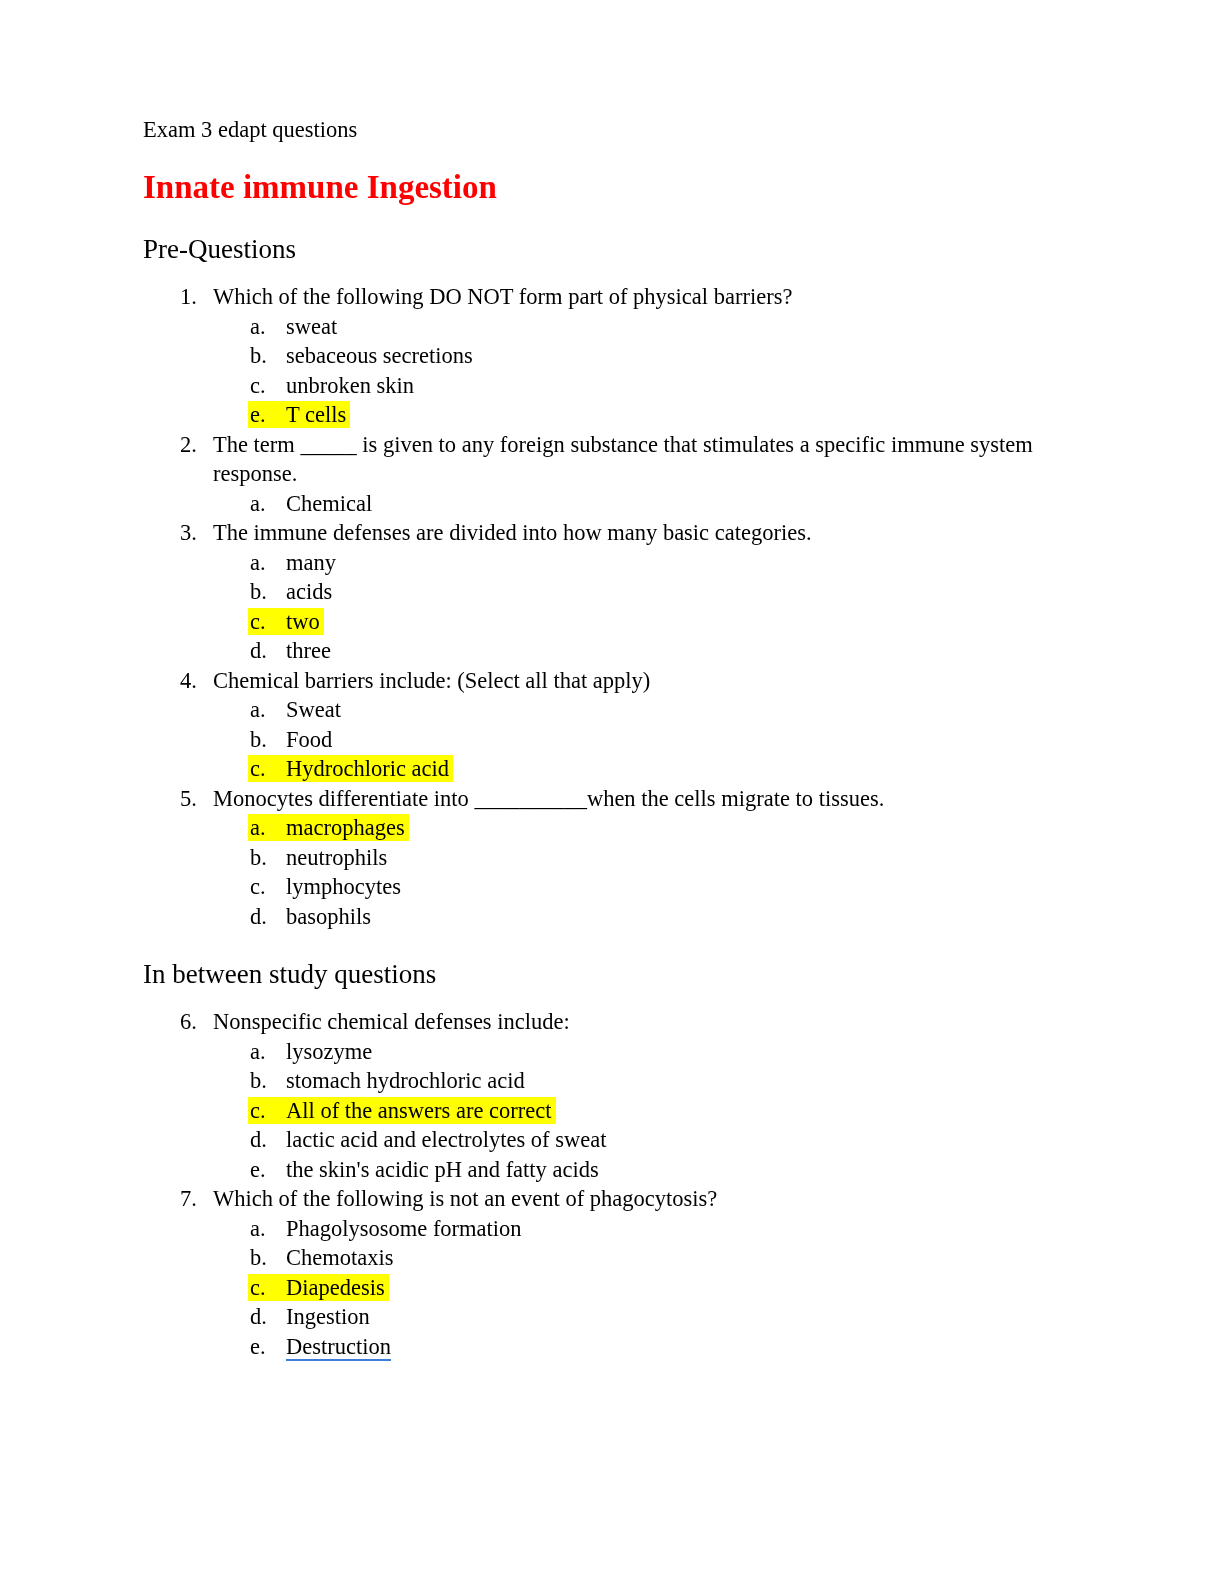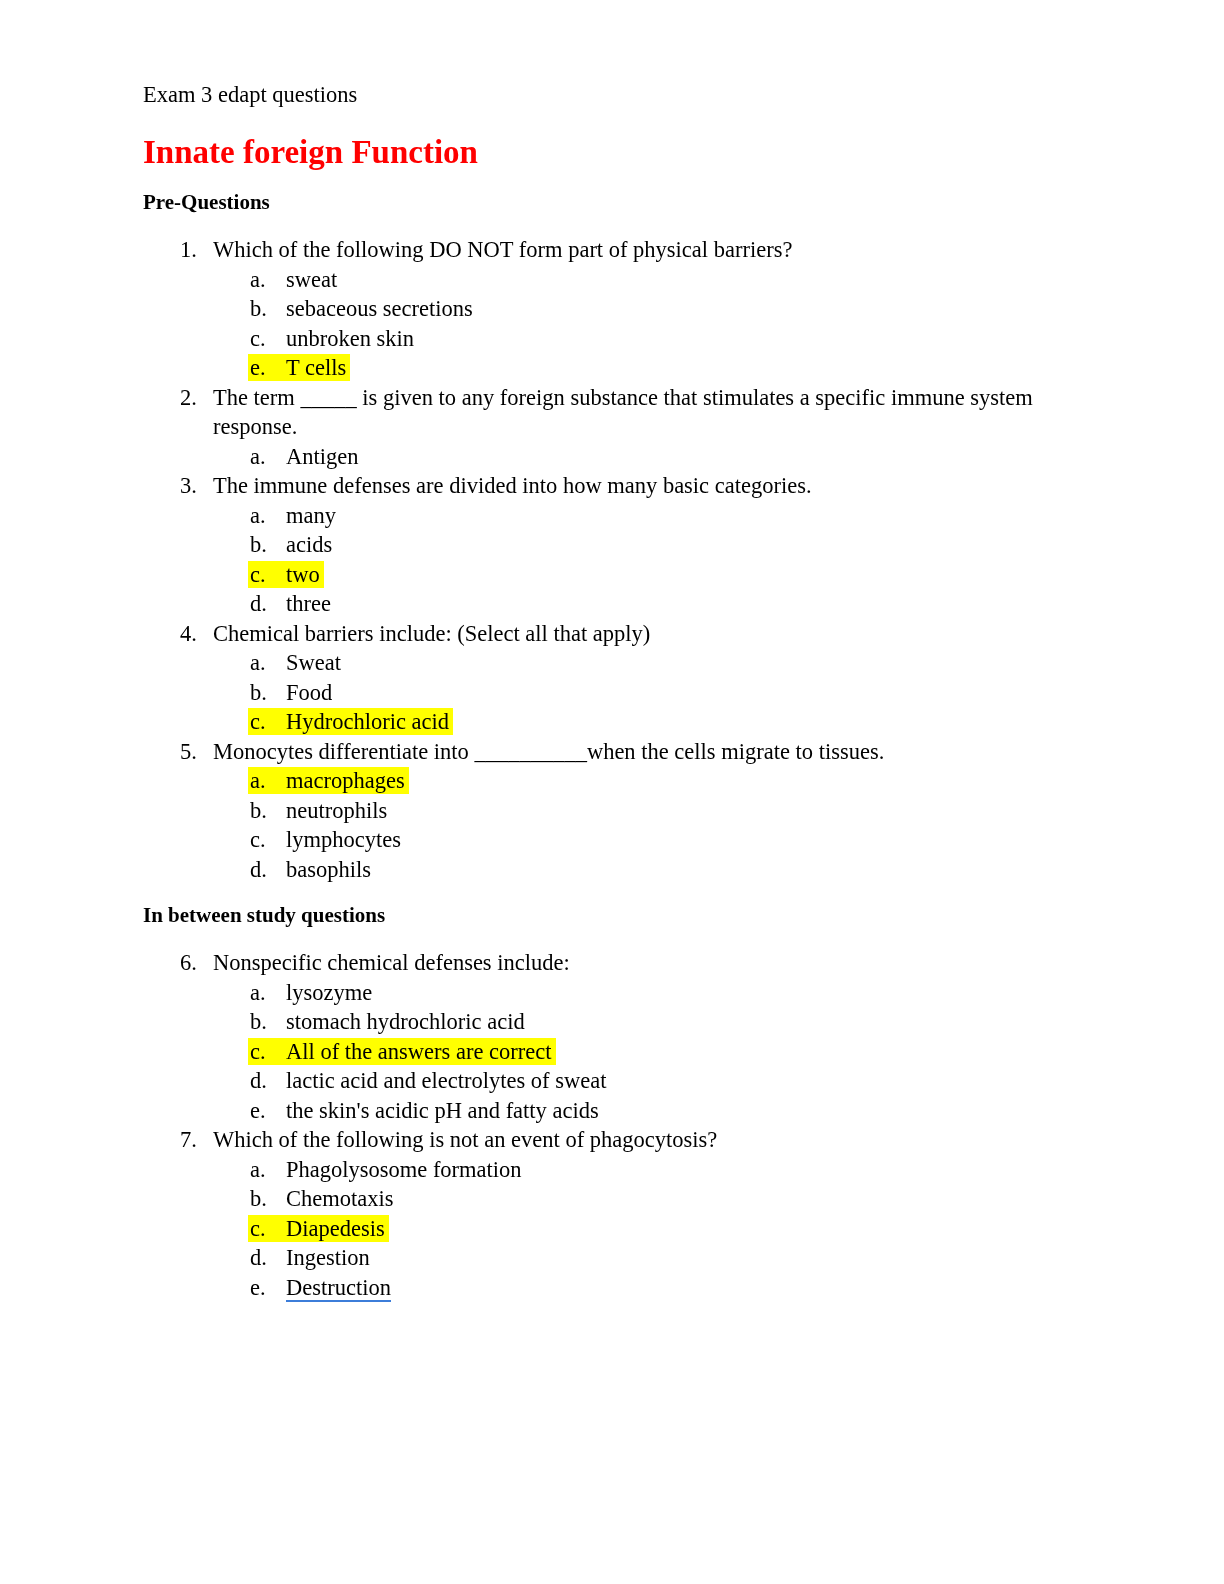--- a/index.html
+++ b/index.html
@@ -11,38 +11,38 @@
     width: 1224px;
     height: 1584px;
     font-family: "Liberation Serif", serif;
     color: #000000;
     overflow: hidden;
   }
   .page {
     box-sizing: border-box;
     width: 1224px;
     height: 1584px;
-    padding: 80px 140px 0 143px;
+    padding: 115px 140px 0 143px;
   }
   .doc-header {
     font-size: 22.5px;
     line-height: 29px;
     margin: 0;
   }
   .doc-title {
     font-size: 33px;
     font-weight: bold;
     color: var(--title-color, #ff0000);
     margin: 24px 0 0 0;
     line-height: 38px;
   }
   .section-heading {
-    font-size: 21px;
-    font-weight: bold;
-    margin: 16px 0 18px 0;
+    font-size: 27px;
+    font-weight: normal;
+    margin: 28px 0 18px 0;
     line-height: 30px;
   }
   .question-list {
     font-size: 22.5px;
     line-height: 29.5px;
   }
   .question {
     display: flex;
     padding-left: 37px;
   }
@@ -69,37 +69,37 @@
   }
   .spell-underline {
     border-bottom: 2px solid var(--underline-color, #3c7dd9);
   }
 </style>
 </head>
 <body>
 
 <div class="page">
   <p class="doc-header">Exam 3 edapt questions</p>
-  <h1 class="doc-title">Innate foreign Function</h1>
+  <h1 class="doc-title">Innate immune Ingestion</h1>
   <div>
       <h2 class="section-heading">Pre-Questions</h2>
       <div class="question-list">
         <div class="question">
           <span class="q-num">1.</span>
           <span class="q-text">Which of the following DO NOT form part of physical barriers?</span>
         </div>
         <div class="option"><span class="opt-line"><span class="opt-letter">a.</span><span class="opt-text">sweat</span></span></div>
         <div class="option"><span class="opt-line"><span class="opt-letter">b.</span><span class="opt-text">sebaceous secretions</span></span></div>
         <div class="option"><span class="opt-line"><span class="opt-letter">c.</span><span class="opt-text">unbroken skin</span></span></div>
         <div class="option"><span class="opt-line highlight"><span class="opt-letter">e.</span><span class="opt-text">T cells</span></span></div>
         <div class="question">
           <span class="q-num">2.</span>
           <span class="q-text">The term _____ is given to any foreign substance that stimulates a specific immune system response.</span>
         </div>
-        <div class="option"><span class="opt-line"><span class="opt-letter">a.</span><span class="opt-text">Antigen</span></span></div>
+        <div class="option"><span class="opt-line"><span class="opt-letter">a.</span><span class="opt-text">Chemical</span></span></div>
         <div class="question">
           <span class="q-num">3.</span>
           <span class="q-text">The immune defenses are divided into how many basic categories.</span>
         </div>
         <div class="option"><span class="opt-line"><span class="opt-letter">a.</span><span class="opt-text">many</span></span></div>
         <div class="option"><span class="opt-line"><span class="opt-letter">b.</span><span class="opt-text">acids</span></span></div>
         <div class="option"><span class="opt-line highlight"><span class="opt-letter">c.</span><span class="opt-text">two</span></span></div>
         <div class="option"><span class="opt-line"><span class="opt-letter">d.</span><span class="opt-text">three</span></span></div>
         <div class="question">
           <span class="q-num">4.</span>

